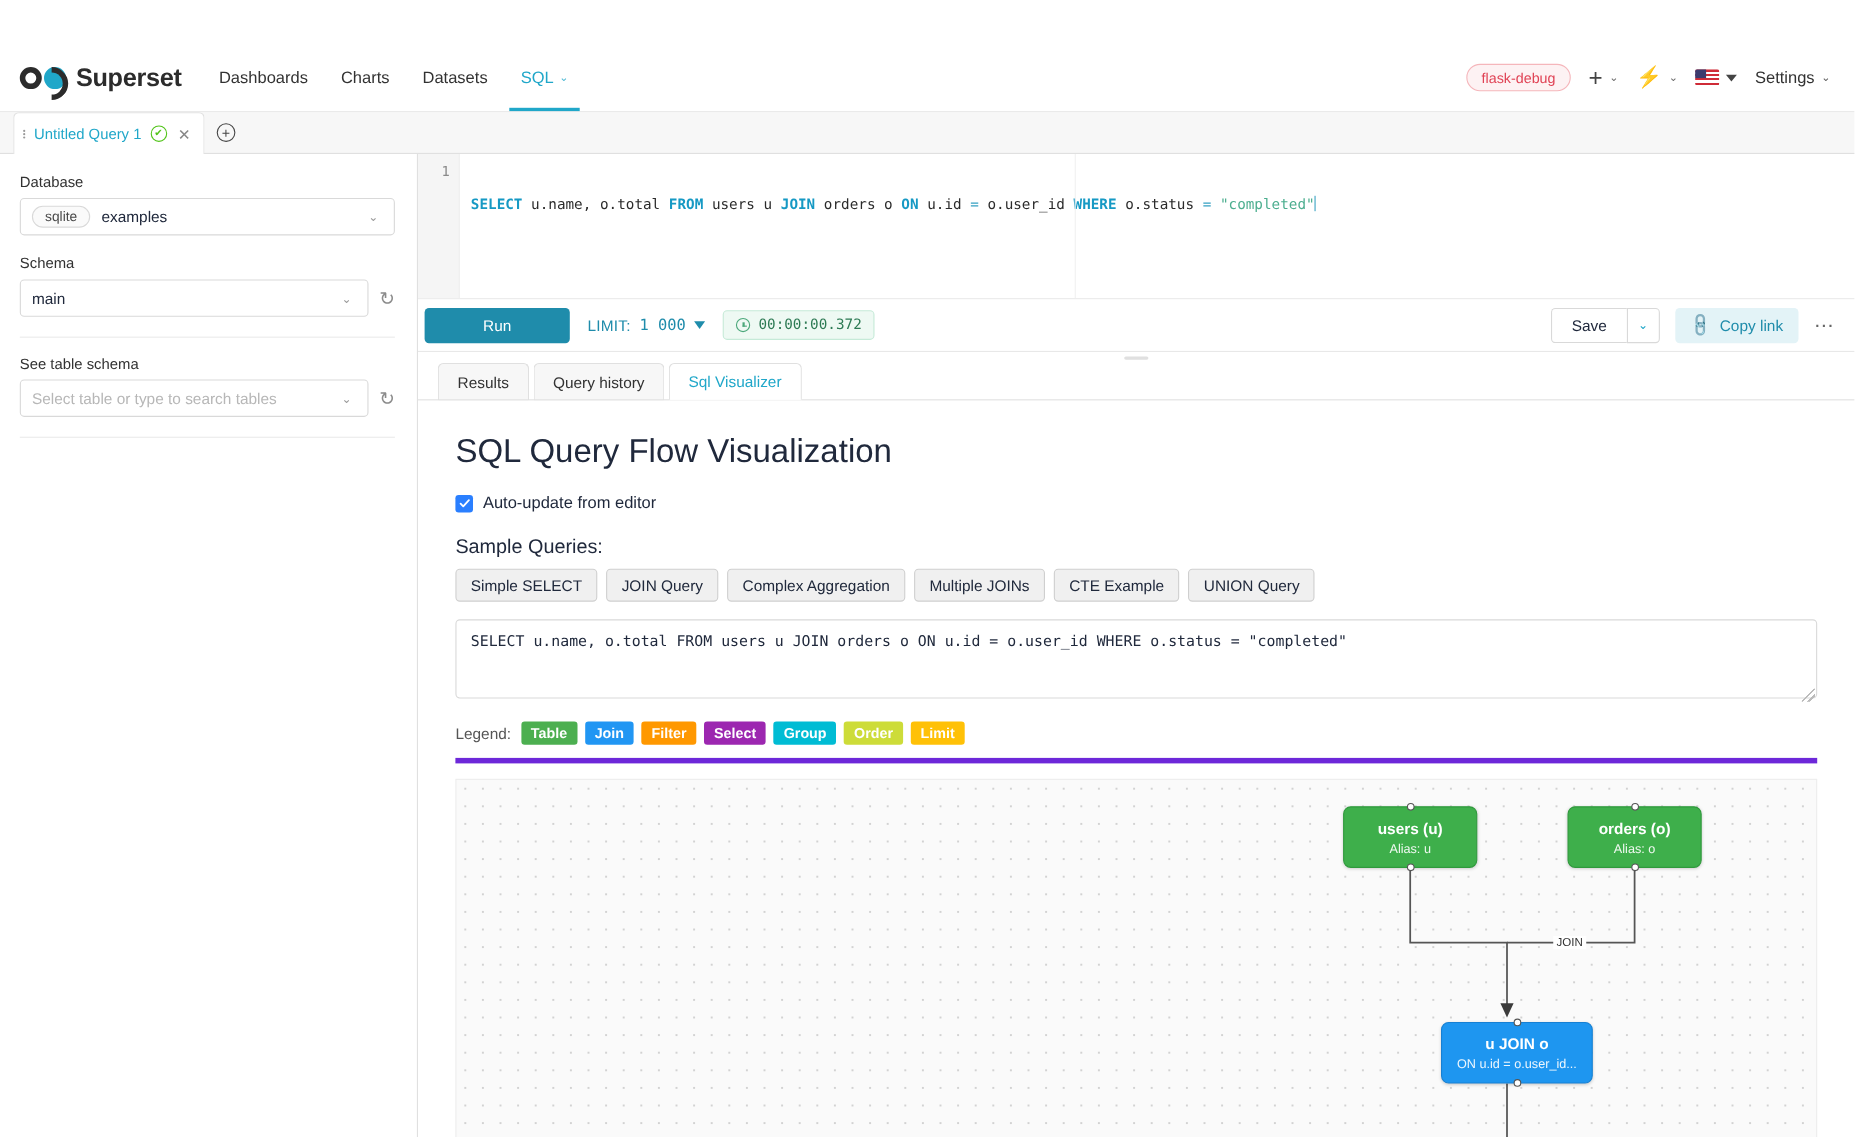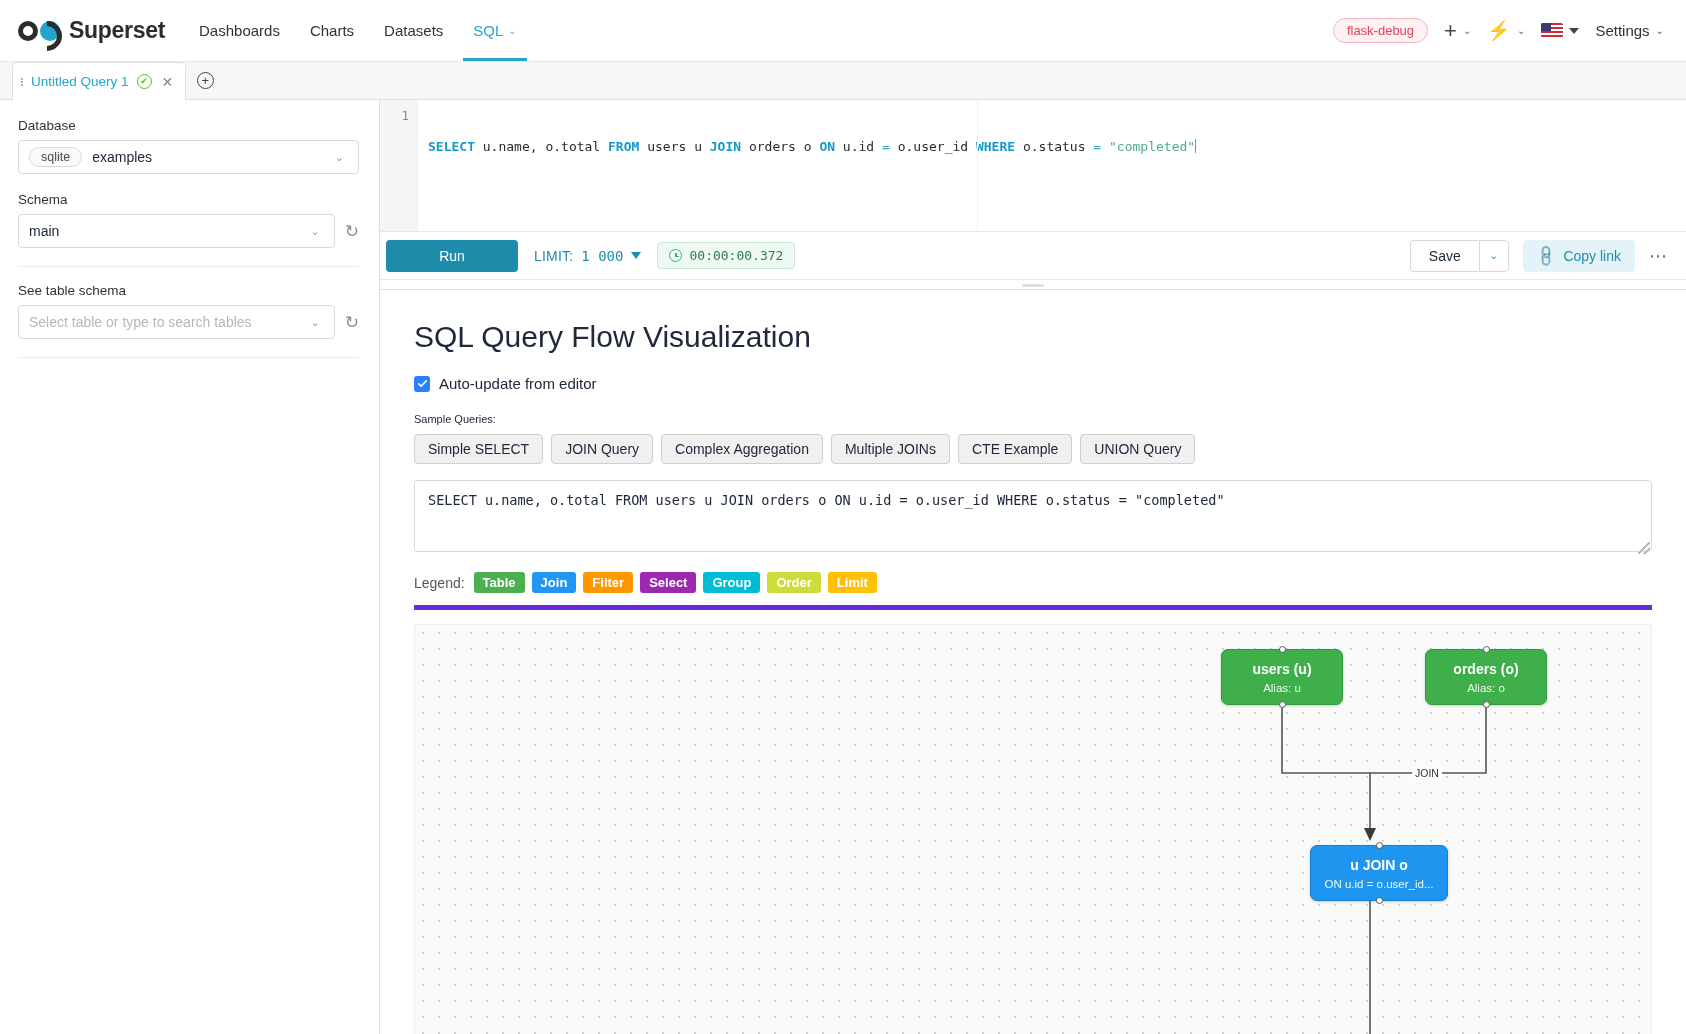--- a/index.html
+++ b/index.html
@@ -12,20 +12,21 @@
   }
 
   
   .topnav {
     height: 62px;
     display: flex; align-items: center;
     padding: 0 22px 0 18px;
     border-bottom: 1px solid #e8e8e8;
     background: #fff;
     position: relative;
+    margin-top: 40px;
   }
   .brand { display: flex; align-items: center; gap: 9px; margin-right: 34px; }
   .brand-logo { width: 42px; height: 26px; position: relative; }
   .brand-logo .ring {
     position: absolute; top: 3px; width: 20px; height: 20px;
     border-radius: 50%;
   }
   .brand-logo .ring.left  { left: 0;  border: 5px solid #2c2c2c; }
   .brand-logo .ring.right { right: 0; border: 5px solid #20a7c9; background: #20a7c9; }
   .brand-logo .ring.right::after {
@@ -215,21 +216,21 @@
   
   .viz { flex:1; overflow: hidden; padding: 30px 34px 0 34px; }
   .viz-title { font-size: 30px; font-weight: normal; color:#20293c; margin-bottom: 21px; }
   .autoupd { display:flex;align-items:center;gap:9px; margin-bottom: 21px; cursor:pointer; }
   .cb {
     width:16px;height:16px;border-radius:3px;background:#2a7fff;
     display:flex;align-items:center;justify-content:center;
   }
   .cb svg { width: 11px; height: 11px; }
   .autoupd-label { font-size: 15px; color:#20293c; }
-  .samples-label { font-size: 11px; color:#20293c; margin-bottom: 9px; }
+  .samples-label { font-size: 18px; color:#20293c; margin-bottom: 9px; }
   .samples-row { display:flex; gap: 8px; margin-bottom: 16px; flex-wrap: wrap; }
   .sample-btn {
     background: #f0f0f0; border: 1px solid #cfcfcf; border-radius: 4px;
     font-size: 14px; padding: 6px 13px; color:#20293c; cursor:pointer;
   }
   .sql-textarea {
     width: 100%; height: 72px; border:1px solid #d9d9d9; border-radius:4px;
     padding: 11px 13px; font-family:"DejaVu Sans Mono", monospace; font-size: 13.5px;
     color:#20293c; resize: none; outline:none; background:#fff;
     position: relative;
@@ -418,20 +419,25 @@
           <span>Copy link</span>
         </div>
         <div class="ellipsis-btn">⋯</div>
       </div>
     </div>
 
     <div class="drag-handle">
       <span class="bar"></span>
     </div>
 
+    <div class="rtabs">
+      <div class="rtab">Results</div>
+      <div class="rtab">Query history</div>
+      <div class="rtab active">Sql Visualizer</div>
+    </div>
     <div class="rtabs-underline"></div>
 
     <div class="viz">
       <div class="viz-title">SQL Query Flow Visualization</div>
 
       <div class="autoupd">
         <span class="cb">
           <svg viewBox="0 0 16 16">
               <path d="M2.5 8.5 L6 12 L13.5 4" stroke="#fff" stroke-width="2.4" fill="none" stroke-linecap="round" stroke-linejoin="round"></path>
             </svg>

